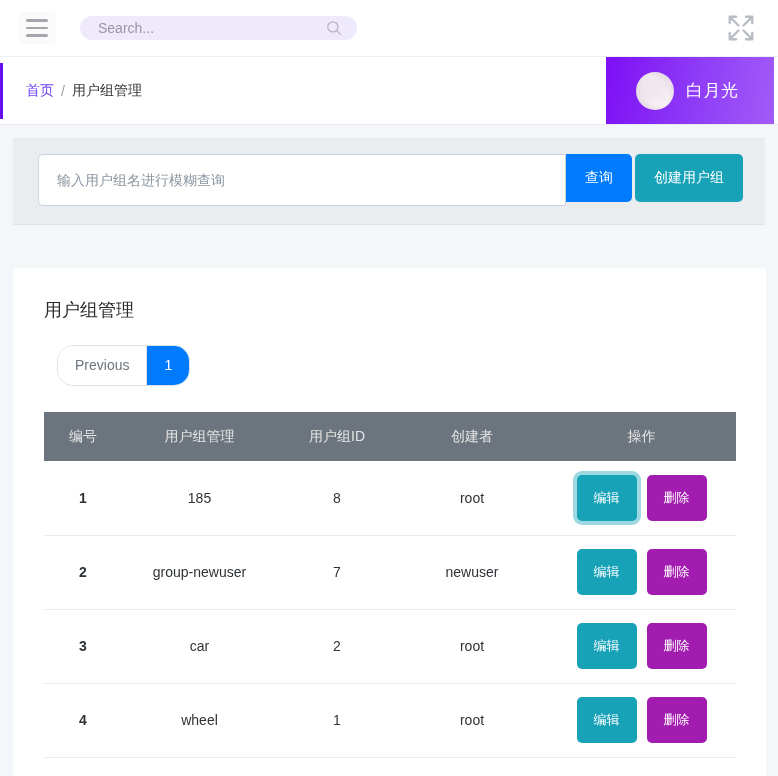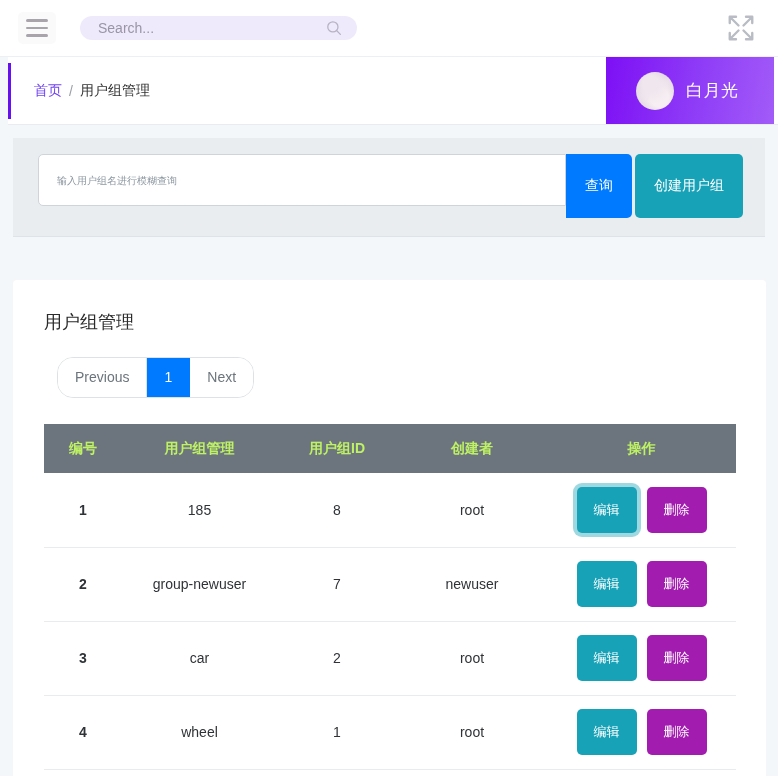--- a/index.html
+++ b/index.html
@@ -76,21 +76,20 @@
   }
 
   
   .crumbbar {
     position: relative;
     height: 68px;
     background: #ffffff;
     display: flex;
     align-items: center;
     border-bottom: 1px solid #e8ecf1;
-    margin-left: 8px;
   }
   .crumb-accent {
     position: absolute;
     left: 0; top: 6px;
     width: 3px; height: 56px;
     background: #6610f2;
   }
   .crumbs {
     padding-left: 26px;
     font-size: 14px;
@@ -134,28 +133,28 @@
     display: flex;
     align-items: stretch;
   }
   .filter-input {
     flex: 1;
     height: 52px;
     background: #fff;
     border: 1px solid #ced4da;
     border-radius: 5px 0 0 5px;
     padding: 0 18px;
-    font-size: 10px;
+    font-size: 14px;
     color: #495057;
     outline: none;
     font-family: "Liberation Sans", sans-serif;
   }
   .filter-input::placeholder { color: #8b96a0; }
   .btn-query, .btn-create {
-    height: 64px;
+    height: 48px;
     border: none;
     color: #fff;
     font-size: 14px;
     cursor: pointer;
     font-family: Liberation Serif, serif;
   }
   .btn-query { background: #007bff; padding: 0 19px; border-radius: 0 5px 5px 0; }
   .btn-create { background: #17a2b8; padding: 12px 19px; border-radius: 5px; margin-left: 3px; }
 
   
@@ -196,23 +195,23 @@
 
   
   table.grid {
     margin: 26px 0 0 31px;
     width: 692px;
     border-collapse: collapse;
     table-layout: fixed;
   }
   table.grid thead th {
     background: #6c757d;
-    color: #bef264;
-    font-size: 14px;
-    font-weight: bold;
+    color: #e5e5e5;
+    font-size: 14px;
+    font-weight: normal;
     height: 49px;
     text-align: center;
     vertical-align: middle;
   }
   table.grid tbody td {
     height: 74px;
     text-align: center;
     vertical-align: middle;
     font-size: 14px;
     color: #2f3337;
@@ -296,21 +295,20 @@
   <button class="btn-create">创建用户组</button>
 </div>
 
 <div class="maincard">
 
   <div class="card-title">用户组管理</div>
 
   <div class="pagination">
     <div class="page-btn">Previous</div>
     <div class="page-btn active">1</div>
-    <div class="page-btn">Next</div>
   </div>
 
   <table class="grid">
     <colgroup>
       <col class="col-id">
         <col class="col-name">
         <col class="col-gid">
       <col class="col-owner">
         <col class="col-ops">
     </colgroup>

